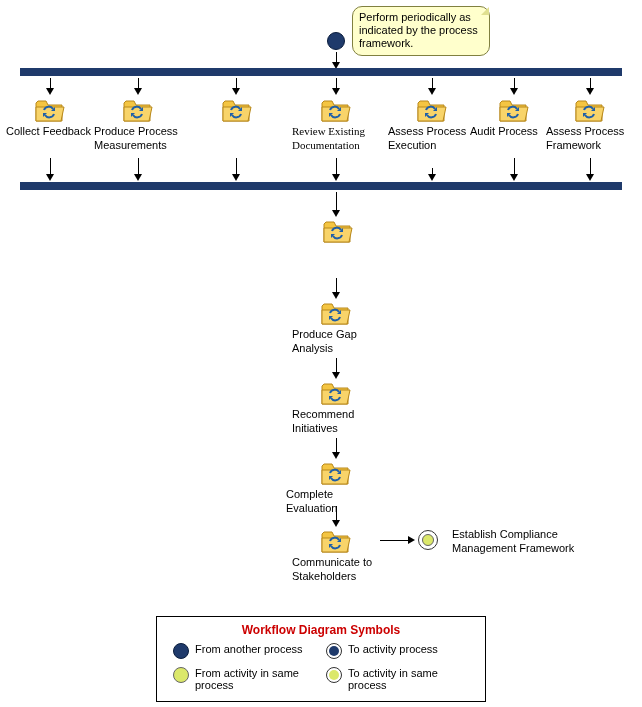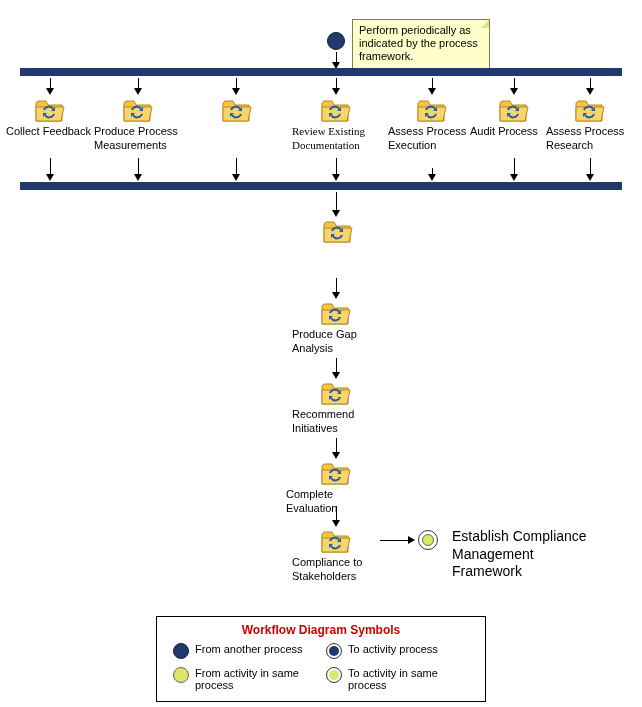--- a/index.html
+++ b/index.html
@@ -105,21 +105,21 @@
   }
   .ring .inner {
     width: 12px; height: 12px;
     border-radius: 50%;
     margin: 2.5px auto;
     background: #dbe86a;
     border: 1px solid #666;
   }
   .ext-label {
     position: absolute;
-    font-size: 14px;
+    font-size: 11px;
     line-height: 1.25;
   }
   .legend {
     position: absolute;
     border: 1px solid #000;
     padding: 6px 16px 10px;
     width: 330px;
   }
   .legend-title {
     text-align: center;
@@ -151,21 +151,21 @@
   .sym-ring-green::after {
     content: ""; position: absolute; inset: 2px; border-radius: 50%;
     background: #dbe86a;
   }
 </style>
 </head>
 <body>
 
 <div class="canvas">
 
-  <div class="note" style="left:352px; top:19px;">
+  <div class="note" style="left:352px; top:6px;border-radius:10px;">
     <span>Perform periodically as indicated by the process framework.</span>
   </div>
 
   <div class="start-dot" style="left:327px; top:32px;"></div>
 
   <div class="arrow" style="left:331px; top:52px;">
     <div class="shaft" style="height:10px;"></div>
     <div class="head"></div>
   </div>
 
@@ -324,21 +324,21 @@
   <path d="M2 6 L2 24 L28 24 L28 8 L14 8 L12 4 L4 4 Z" fill="#f4c542" stroke="#b8881a"></path>
   <path d="M2 10 L30 10 L27 24 L2 24 Z" fill="#f8d46a" stroke="#b8881a"></path>
   <g transform="translate(15 15)">
     <path d="M-5 -2 A5 5 0 0 1 4 -3" fill="none" stroke="#1f5fa8" stroke-width="2"></path>
     <path d="M4 -3 l2 -2 l0 4 l-4 0 z" fill="#1f5fa8"></path>
     <path d="M5 2 A5 5 0 0 1 -4 3" fill="none" stroke="#1f5fa8" stroke-width="2"></path>
     <path d="M-4 3 l-2 2 l0 -4 l4 0 z" fill="#1f5fa8"></path>
   </g>
 </svg>
       </div>
-    <div class="label">Assess Process Research</div>
+    <div class="label">Assess Process Framework</div>
   </div>
   <div class="arrow" style="left:585px; top:158px;">
       <div class="shaft" style="height:16px;"></div>
       <div class="head"></div>
     </div>
 
   <div class="hbar" style="left:20px; top:182px; width:602px;"></div>
 
   <div class="arrow" style="left:331px; top:192px;">
       <div class="shaft" style="height:18px;"></div>
@@ -430,21 +430,21 @@
   <path d="M2 6 L2 24 L28 24 L28 8 L14 8 L12 4 L4 4 Z" fill="#f4c542" stroke="#b8881a"></path>
   <path d="M2 10 L30 10 L27 24 L2 24 Z" fill="#f8d46a" stroke="#b8881a"></path>
   <g transform="translate(15 15)">
     <path d="M-5 -2 A5 5 0 0 1 4 -3" fill="none" stroke="#1f5fa8" stroke-width="2"></path>
     <path d="M4 -3 l2 -2 l0 4 l-4 0 z" fill="#1f5fa8"></path>
     <path d="M5 2 A5 5 0 0 1 -4 3" fill="none" stroke="#1f5fa8" stroke-width="2"></path>
     <path d="M-4 3 l-2 2 l0 -4 l4 0 z" fill="#1f5fa8"></path>
   </g>
 </svg>
       </div>
-    <div class="label">Compliance to Stakeholders</div>
+    <div class="label">Communicate to Stakeholders</div>
   </div>
 
   <div class="harrow" style="left:380px; top:536px; width:36px;">
     <div class="shaft" style="left:0; width:28px;"></div>
     <div class="head" style="left:28px;"></div>
   </div>
   <div class="ring" style="left:418px; top:530px;">
     <div class="inner"></div>
   </div>
   <div class="ext-label" style="left:452px; top:528px; width:140px;">

